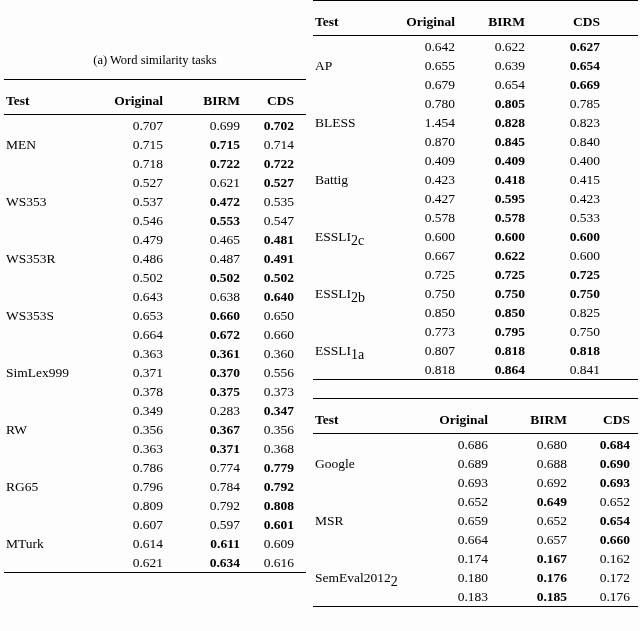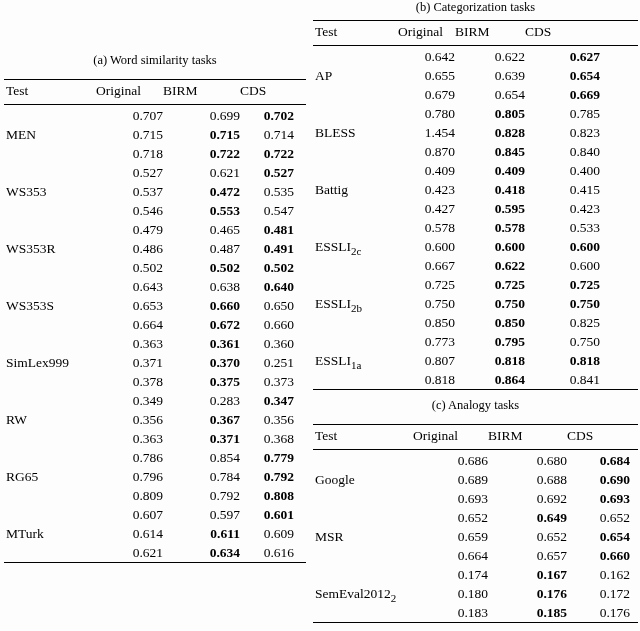--- a/index.html
+++ b/index.html
@@ -37,43 +37,43 @@
     border-bottom: 1.5px solid #000;
   }
   #table-a table { width: 302px; }
   #table-b table, #table-c table { width: 325px; }
 
   thead tr {
     border-top: 1.5px solid #000;
     border-bottom: 1px solid #000;
   }
   th {
-    font-weight: normal;
-    padding: 2px 0 5px 0;
+    font-weight: bold;
+    padding: 12px 0 5px 0;
     line-height: 17px;
   }
   th.test { text-align: left; padding-left: 2px; }
-  th.num  { text-align: left; }
+  th.num  { text-align: right; }
 
   td {
     padding: 0;
     line-height: 19px;
     white-space: nowrap;
   }
   td.test {
     text-align: left;
     vertical-align: middle;
     padding-left: 2px;
   }
   td.num { text-align: right; }
   td.bold { font-weight: bold; margin-top: 27px; }
 
   tbody tr:first-child td { padding-top: 1px; }
 
-  sub { font-size: 11px; line-height: 0; }
+  sub { font-size: 14px; line-height: 0; }
 
   
   #table-a col:nth-child(1){width:92px}
   #table-a col:nth-child(2){width:67px}
   #table-a col:nth-child(3){width:77px}
   #table-a col:nth-child(4){width:66px}
   #table-b col:nth-child(1){width:85px}
   #table-b col:nth-child(2){width:57px}
   #table-b col:nth-child(3){width:70px}
   #table-b col:nth-child(4){width:113px}
@@ -177,21 +177,21 @@
             </tr>
             <tr>
               <td rowspan="3" class="test">SimLex999</td>
               <td class="num">0.363</td>
               <td class="num bold">0.361</td>
               <td class="num">0.360</td>
             </tr>
             <tr>
               <td class="num">0.371</td>
               <td class="num bold">0.370</td>
-              <td class="num">0.251</td>
+              <td class="num">0.556</td>
             </tr>
             <tr>
               <td class="num">0.378</td>
               <td class="num bold">0.375</td>
               <td class="num">0.373</td>
             </tr>
             <tr>
               <td rowspan="3" class="test">RW</td>
               <td class="num">0.349</td>
               <td class="num">0.283</td>
@@ -203,21 +203,21 @@
               <td class="num">0.356</td>
             </tr>
             <tr>
               <td class="num">0.363</td>
               <td class="num bold">0.371</td>
               <td class="num">0.368</td>
             </tr>
             <tr>
               <td rowspan="3" class="test">RG65</td>
               <td class="num">0.786</td>
-              <td class="num">0.854</td>
+              <td class="num">0.774</td>
               <td class="num bold">0.779</td>
             </tr>
             <tr>
               <td class="num">0.796</td>
               <td class="num">0.784</td>
               <td class="num bold">0.792</td>
             </tr>
             <tr>
               <td class="num">0.809</td>
               <td class="num">0.792</td>
@@ -238,21 +238,20 @@
               <td class="num">0.621</td>
               <td class="num bold">0.634</td>
               <td class="num">0.616</td>
             </tr>
           </tbody>
         </table>
       </div>
   </div>
 
   <div class="tbl-wrap" id="table-b">
-    <div class="caption">(b) Categorization tasks</div>
     <div>
         <table>
           <colgroup>
             <col>
             <col>
             <col>
             <col>
           </colgroup>
           <thead>
             <tr>
@@ -358,21 +357,20 @@
               <td class="num">0.818</td>
               <td class="num bold">0.864</td>
               <td class="num">0.841</td>
             </tr>
           </tbody>
         </table>
       </div>
   </div>
 
   <div class="tbl-wrap" id="table-c">
-    <div class="caption">(c) Analogy tasks</div>
     <div>
         <table>
           <colgroup>
             <col>
             <col>
             <col>
             <col>
           </colgroup>
           <thead>
             <tr>

